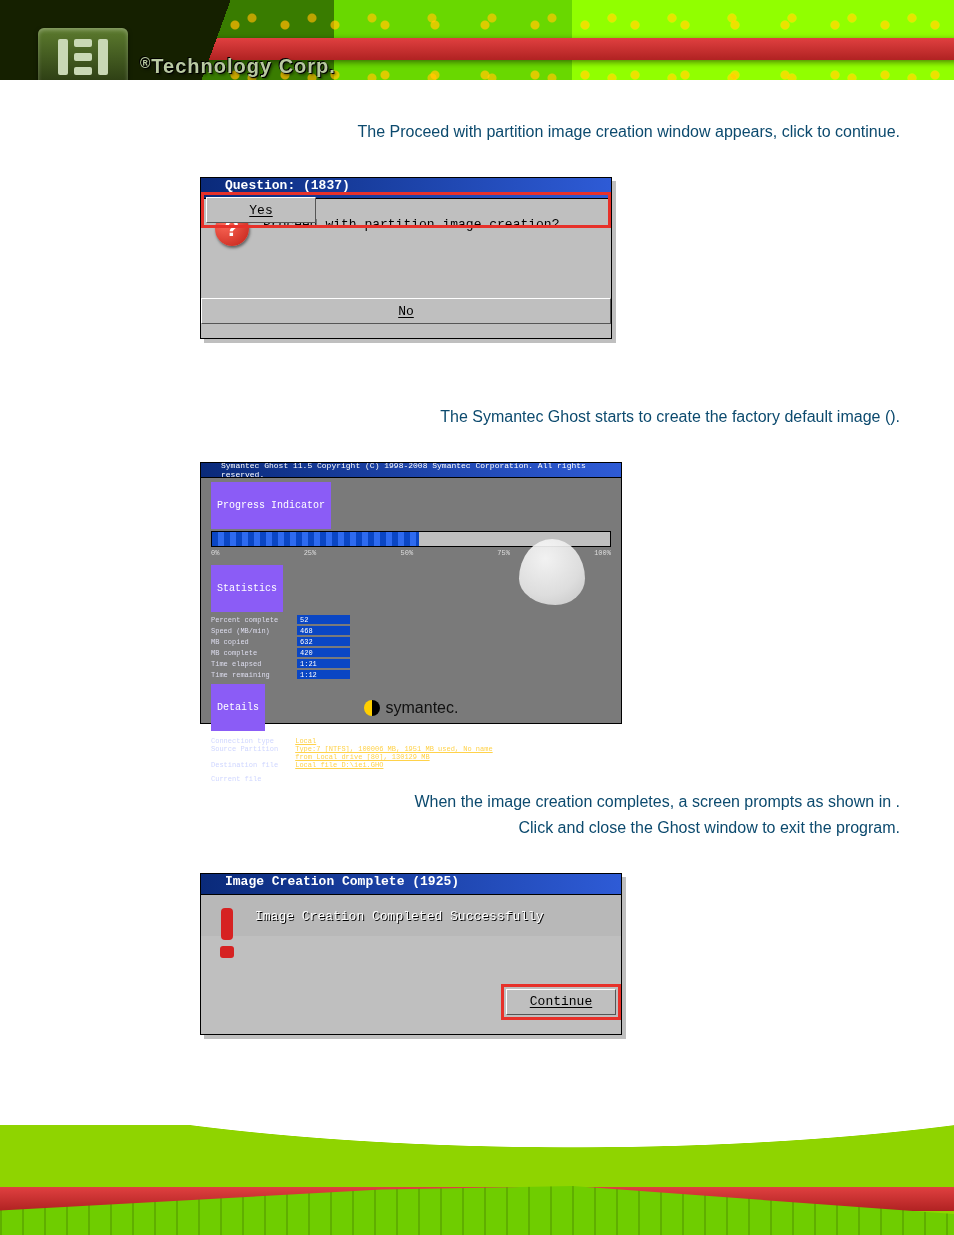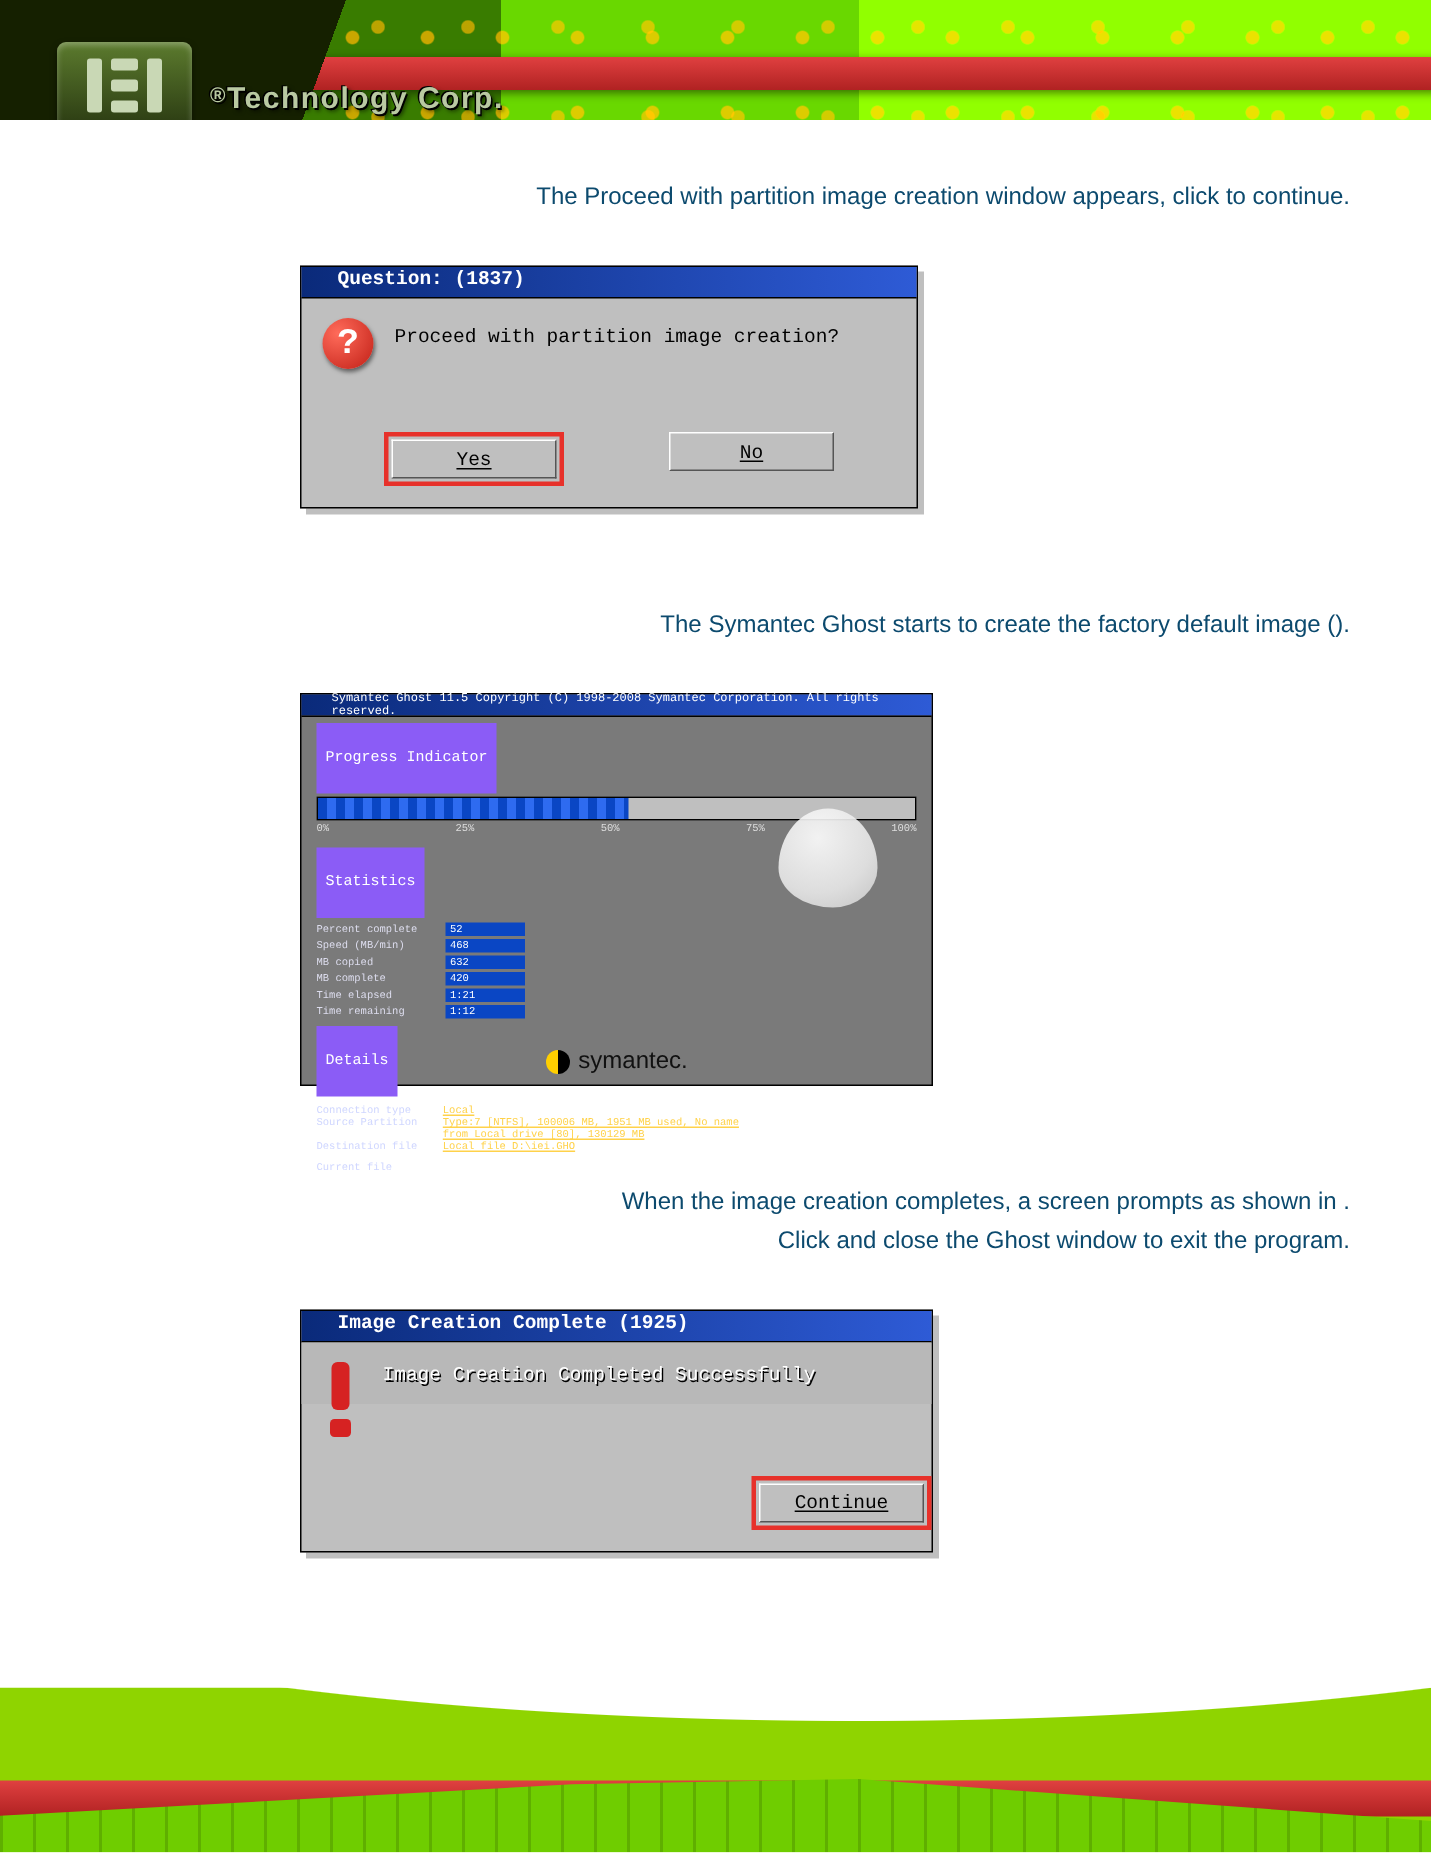--- a/index.html
+++ b/index.html
@@ -132,21 +132,21 @@
   .btn.gray-flat { text-decoration:none;}
   .red-ring {
     border:3px solid #e7312a; padding:2px; display:inline-block;
   }
 
   
   #dlg1 { width:410px; height:160px;}
   #dlg1 .msg { margin-left:50px; margin-top:6px;}
   #dlg1 .btnrow {
     position:absolute; left:0; right:0; bottom:14px;
-    display:flex; justify-content:center; gap:70px;
+    display:flex; justify-content:center; gap:70px;flex-direction:column;
   }
 
   
   #dlg3 { width:420px; height:160px;}
   #dlg3 .msg { margin-left:42px; margin-top:2px; color:#fff; text-shadow:1px 1px 0 #000;}
   #dlg3 .btnrow { position:absolute; left:0; right:0; bottom:14px; display:flex; justify-content:flex-end;}
 
   
   #ghostwin {
     margin-left:200px;

